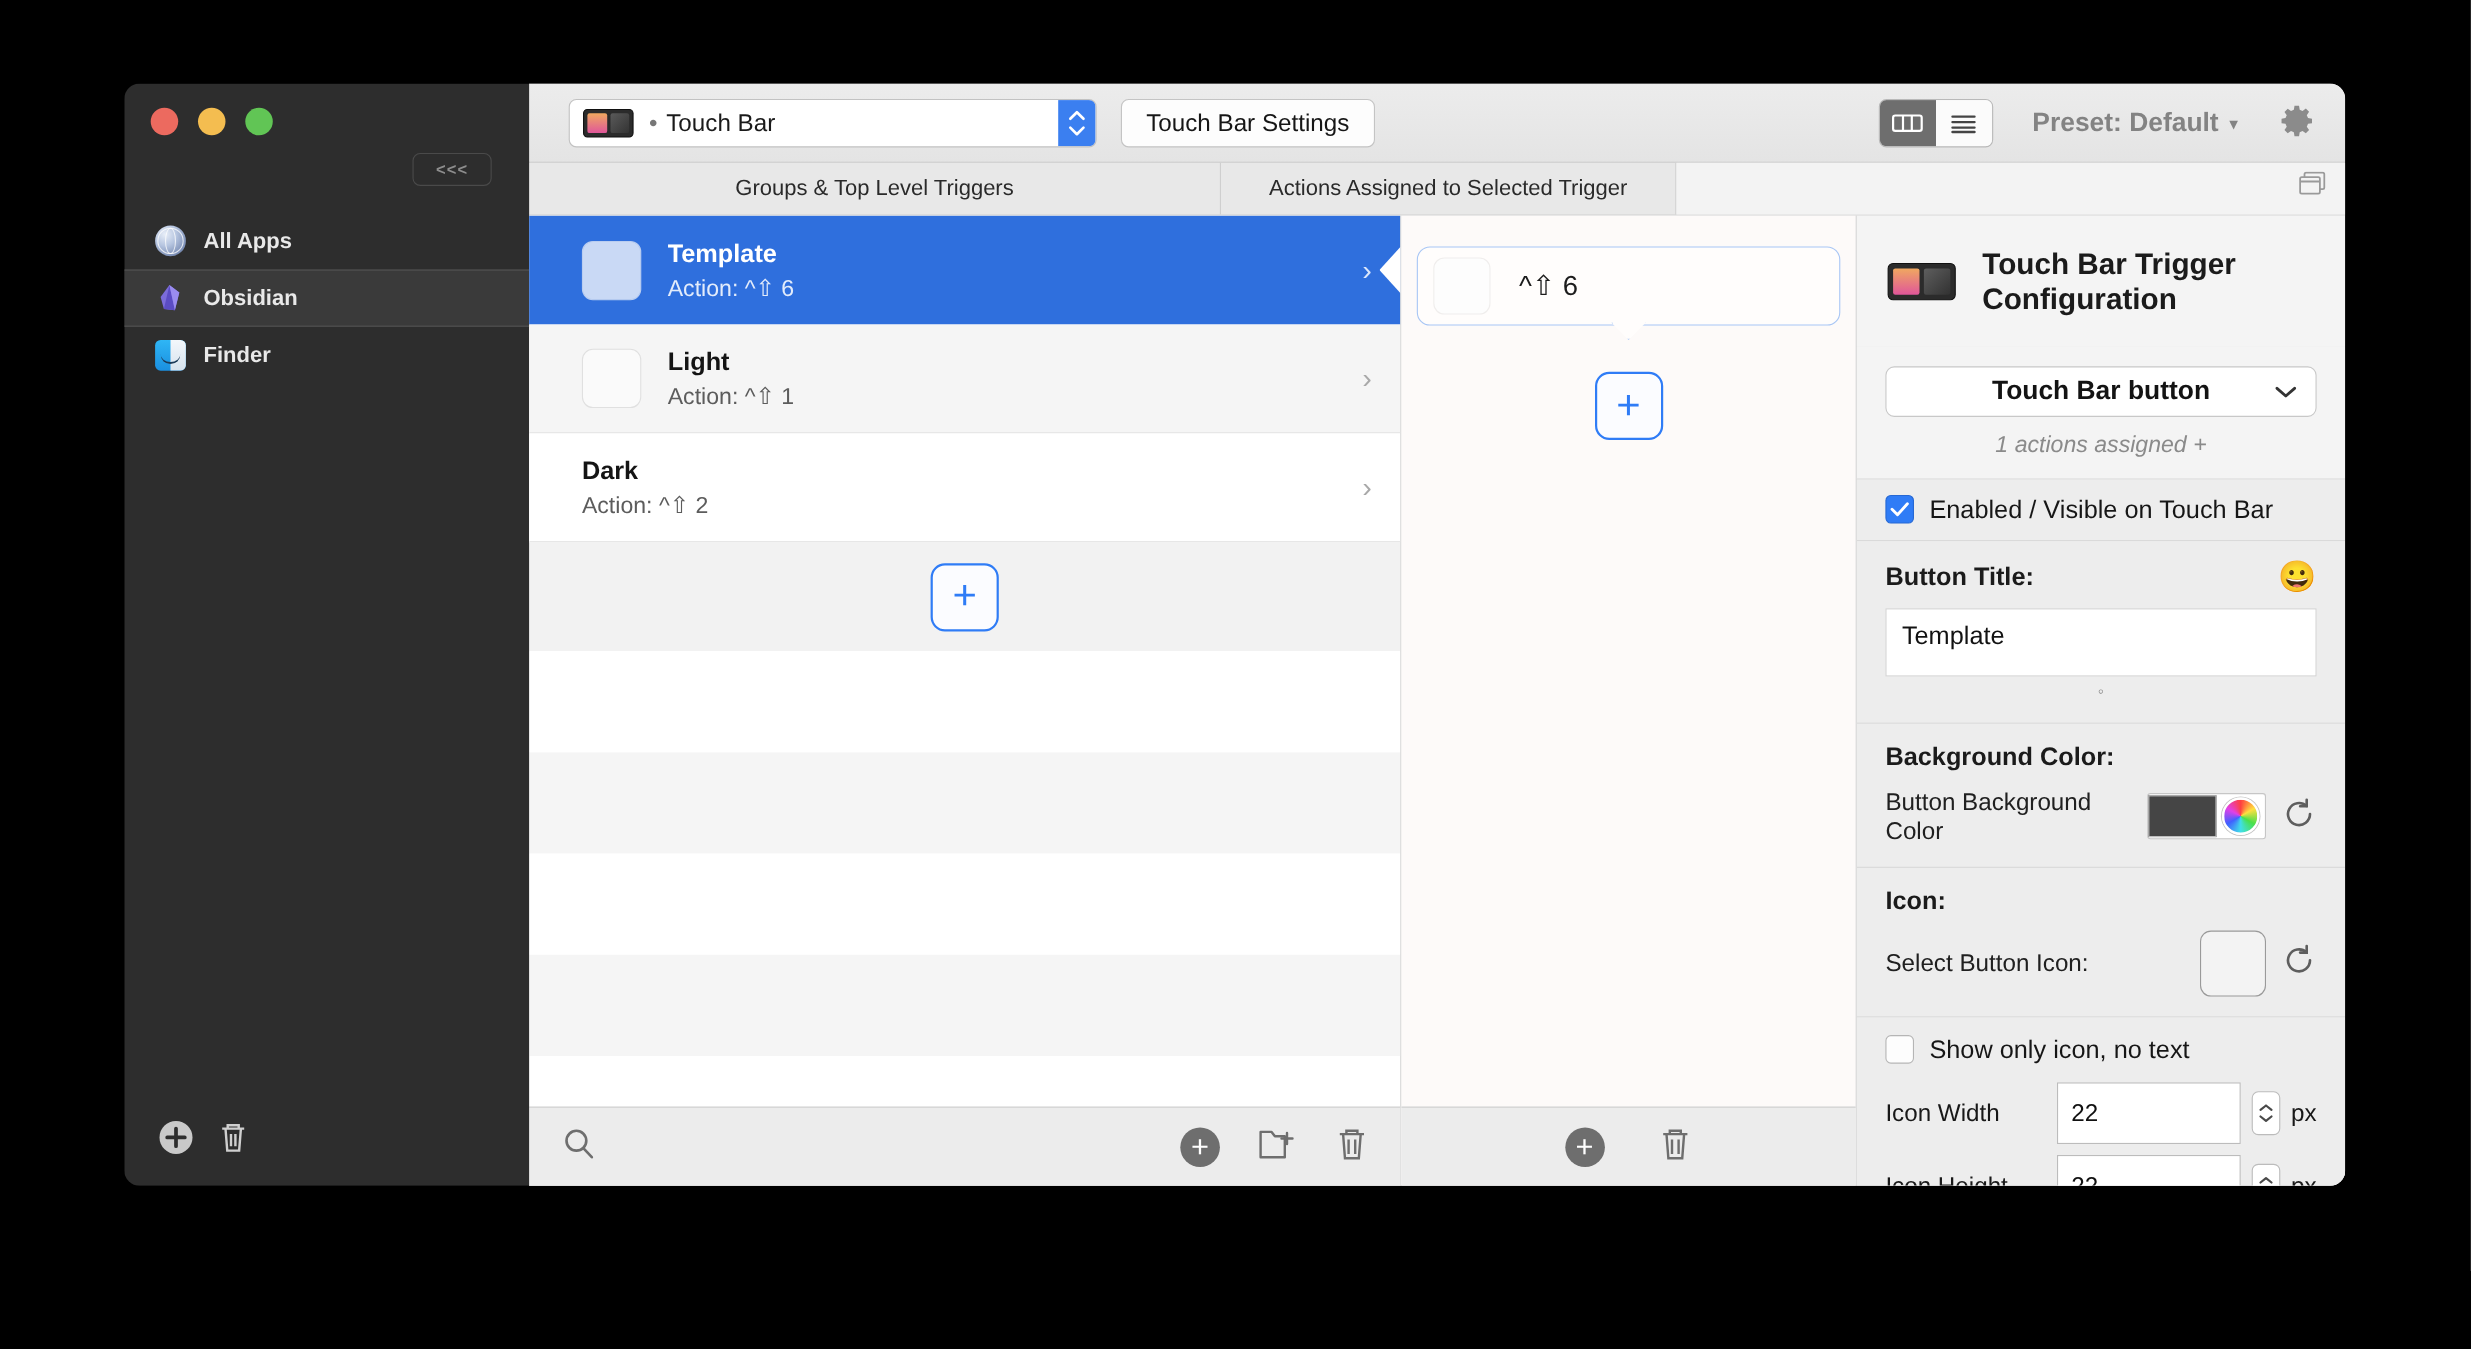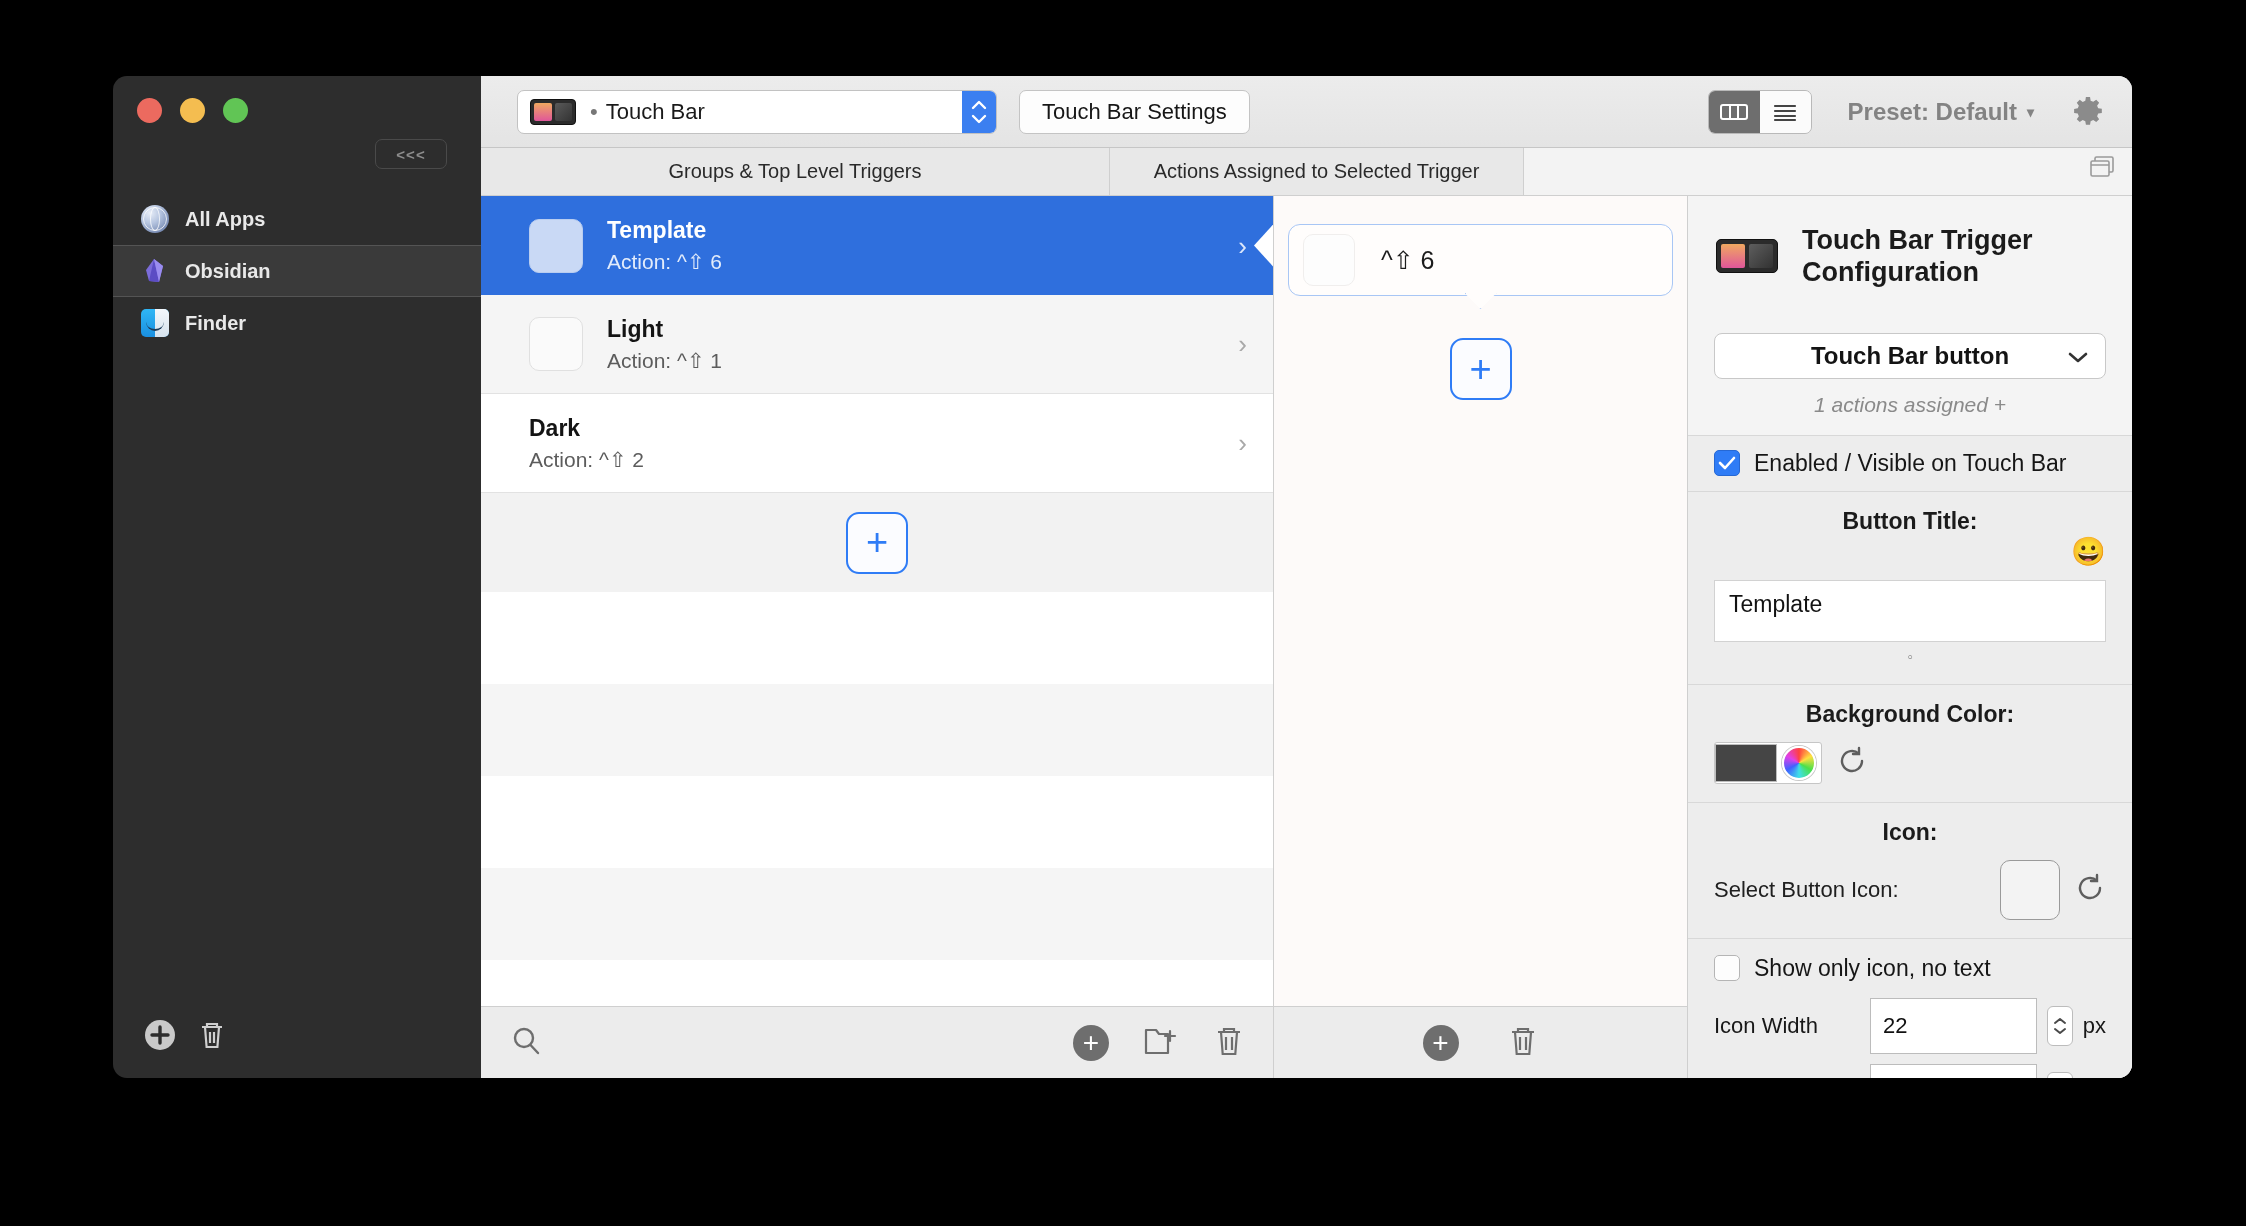--- a/index.html
+++ b/index.html
@@ -345,21 +345,21 @@
     font-size: 23px; color: #161616;
   }
   .cb {
     width: 26px; height: 26px; border-radius: 5px; flex: 0 0 26px;
     display: flex; align-items: center; justify-content: center;
   }
   .cb.on { background: #2f7cf6; border: 1px solid #2668d4; color:#fff; }
   .cb.off { background: #fdfdfd; border: 1px solid #b5b5b5; }
 
   .block { padding: 16px 26px 18px; border-bottom: 1px solid #d8d8d8; background: #ededed; }
-  .block-title { font-size: 23px; font-weight: 700; color: #1b1b1b; display:flex; align-items:center;flex-direction:column; }
+  .block-title { font-size: 23px; font-weight: 700; color: #1b1b1b; display:flex; align-items:center; }
   .emoji { margin-left: auto; font-size: 28px; }
   .textarea {
     margin-top: 12px;
     background: #fff; border: 1px solid #d2d2d2;
     height: 62px; padding: 10px 14px;
     font-size: 23px; color: #121212;
   }
   .grip { text-align: center; color: #8c8c8c; font-size: 16px; margin-top: 6px; }
 
   .kv-row { display: flex; align-items: center; margin-top: 14px; gap: 14px; }
@@ -640,20 +640,21 @@
             <span>Button Title:</span>
             <span class="emoji">😀</span>
           </div>
           <div class="textarea">Template</div>
           <div class="grip">◦</div>
         </div>
 
         <div class="block">
           <div class="block-title">Background Color:</div>
           <div class="kv-row">
+            <div class="kv-label">Button Background Color</div>
             <div class="color-group">
               <div class="color-well"></div>
               <div style="padding:3px 5px;display:flex;align-items:center;">
                 <div class="color-wheel"></div>
               </div>
             </div>
             <span class="revert">
               <svg width="32" height="30" viewBox="0 0 32 30" fill="none" stroke="#5e5e5e" stroke-width="2.4" stroke-linecap="round">
                 <path d="M26 15a10 10 0 1 1-3.2-7.3"></path>
                   <path d="M23 2v6h-6"></path>

